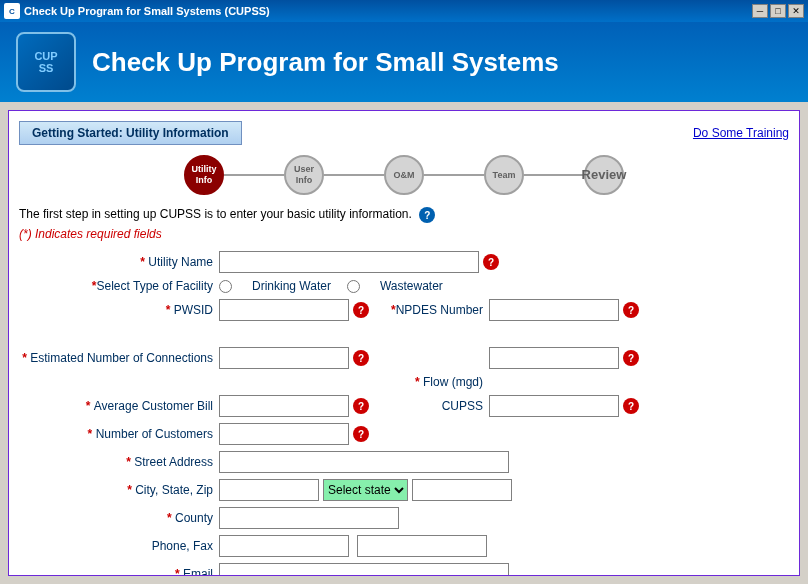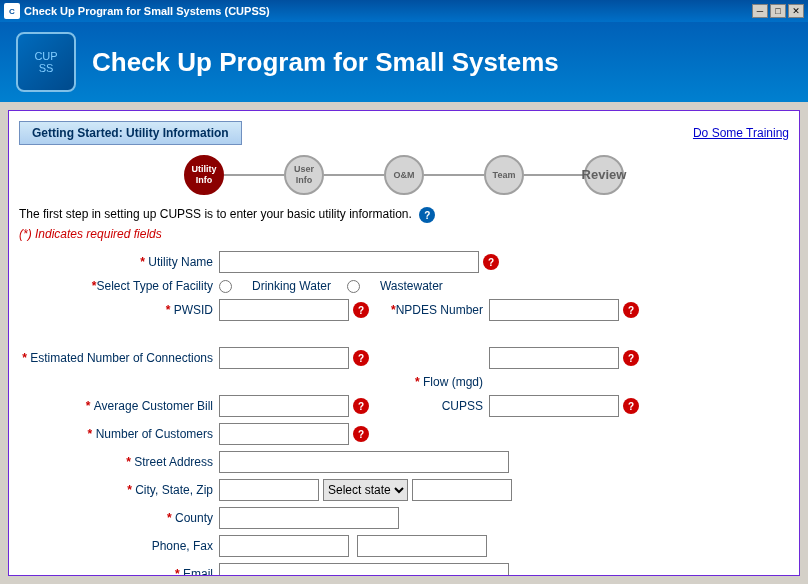--- a/index.html
+++ b/index.html
@@ -72,21 +72,21 @@
     .app-logo {
       width: 60px;
       height: 60px;
       background: linear-gradient(135deg, #006bbd, #004a8c);
       border-radius: 8px;
       border: 2px solid #80c0e8;
       display: flex;
       align-items: center;
       justify-content: center;
       color: white;
-      font-weight: normal;
+      font-weight: bold;
       font-size: 13px;
       flex-direction: column;
     }
     .app-title {
       color: white;
       font-size: 26px;
       font-weight: bold;
     }
 
     
@@ -219,21 +219,21 @@
       cursor: pointer;
     }
     .radio-label {
       font-size: 12px;
       color: #003060;
     }
     .select-state {
       height: 22px;
       font-size: 12px;
       border: 1px solid #808080;
-      background: #e5e5e5;
+      background: #86efac;
     }
 
     
     .btn-continue {
       background: linear-gradient(to bottom, #5090d0, #2060a0);
       color: white;
       border: 1px solid #1050a0;
       padding: 6px 24px;
       font-size: 13px;
       cursor: pointer;

